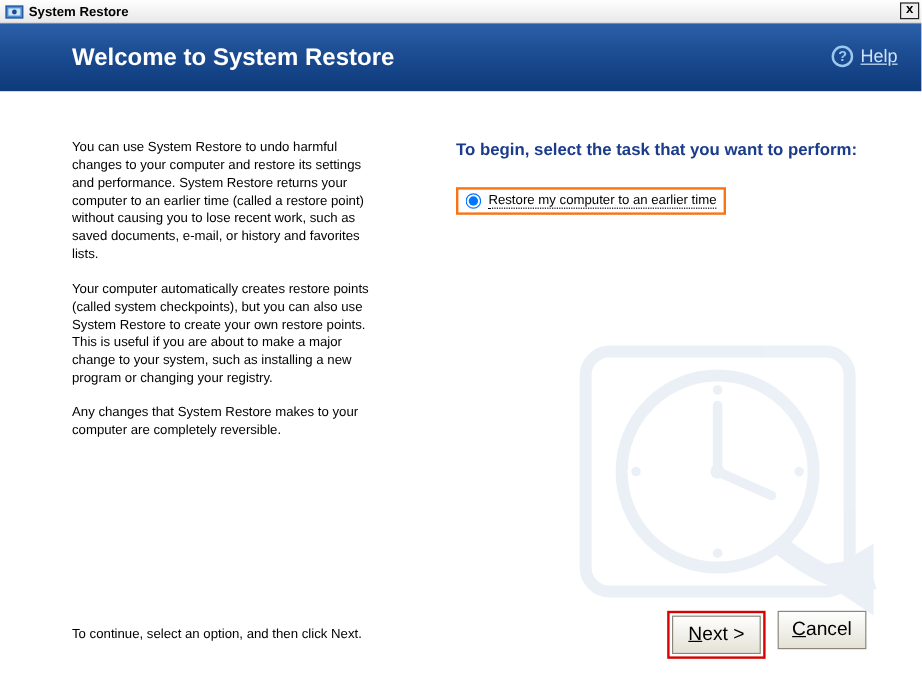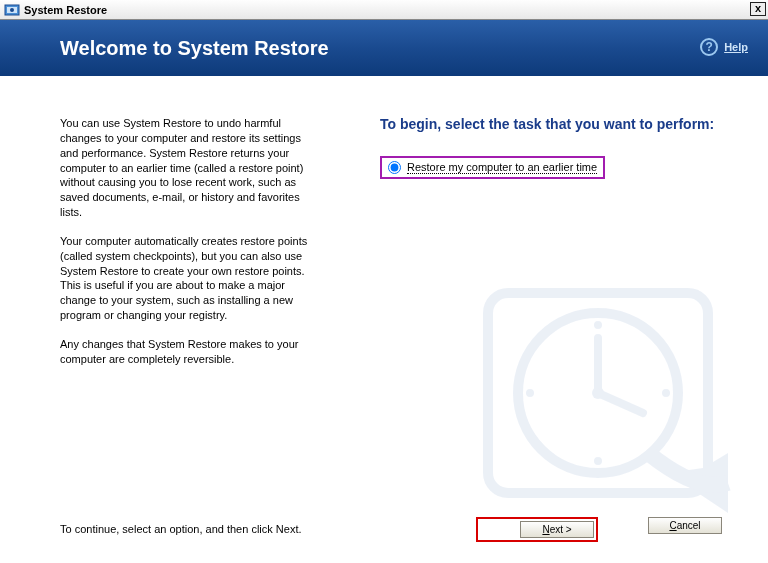--- a/index.html
+++ b/index.html
@@ -78,22 +78,21 @@
     display: flex;
     align-items: center;
     justify-content: center;
     color: #9cc8f0;
     font-weight: bold;
     font-size: 12px;
   }
   .help-link {
     color: #cde3f8;
     text-decoration: underline;
-    font-size: 11px;
-    font-weight: bold;
+    font-size: 15px;
   }
   .content {
     display: flex;
     padding: 40px 0 0 0;
     height: calc(563px - 20px - 56px - 60px);
     position: relative;
   }
   .left-col {
     width: 340px;
     padding: 0 20px 0 60px;
@@ -114,21 +113,21 @@
   .task-prompt {
     color: #1a3c8a;
     font-weight: bold;
     font-size: 14px;
     margin-bottom: 24px;
   }
   .radio-row {
     display: flex;
     align-items: center;
     gap: 6px;
-    border: 2px solid #a21caf;
+    border: 2px solid #f97316;
     padding: 3px 6px;
     width: fit-content;
   }
   .radio-row input[type=radio] {
     margin: 0;
   }
   .radio-label {
     color: #000;
     border-bottom: 1px dotted #000;
     cursor: pointer;
@@ -158,28 +157,27 @@
     color: #000;
   }
   .footer-buttons {
     position: absolute;
     right: 30px;
     display: flex;
     gap: 10px;
   }
   .btn {
     min-width: 74px;
-    height: 17px;
+    height: 32px;
     background: linear-gradient(to bottom, #fefefe, #e4e2d6);
     border: 1px solid #8a867a;
-    font-size: 10px;
+    font-size: 16px;
     cursor: pointer;
     font-family: Tahoma, Arial, sans-serif;
     padding: 0 10px;
-    margin-left: 40px;
   }
   .btn-next-wrap {
     border: 2px solid #d80000;
     padding: 2px;
   }
   .u { text-decoration: underline; }
 </style>
 </head>
 <body>
 

